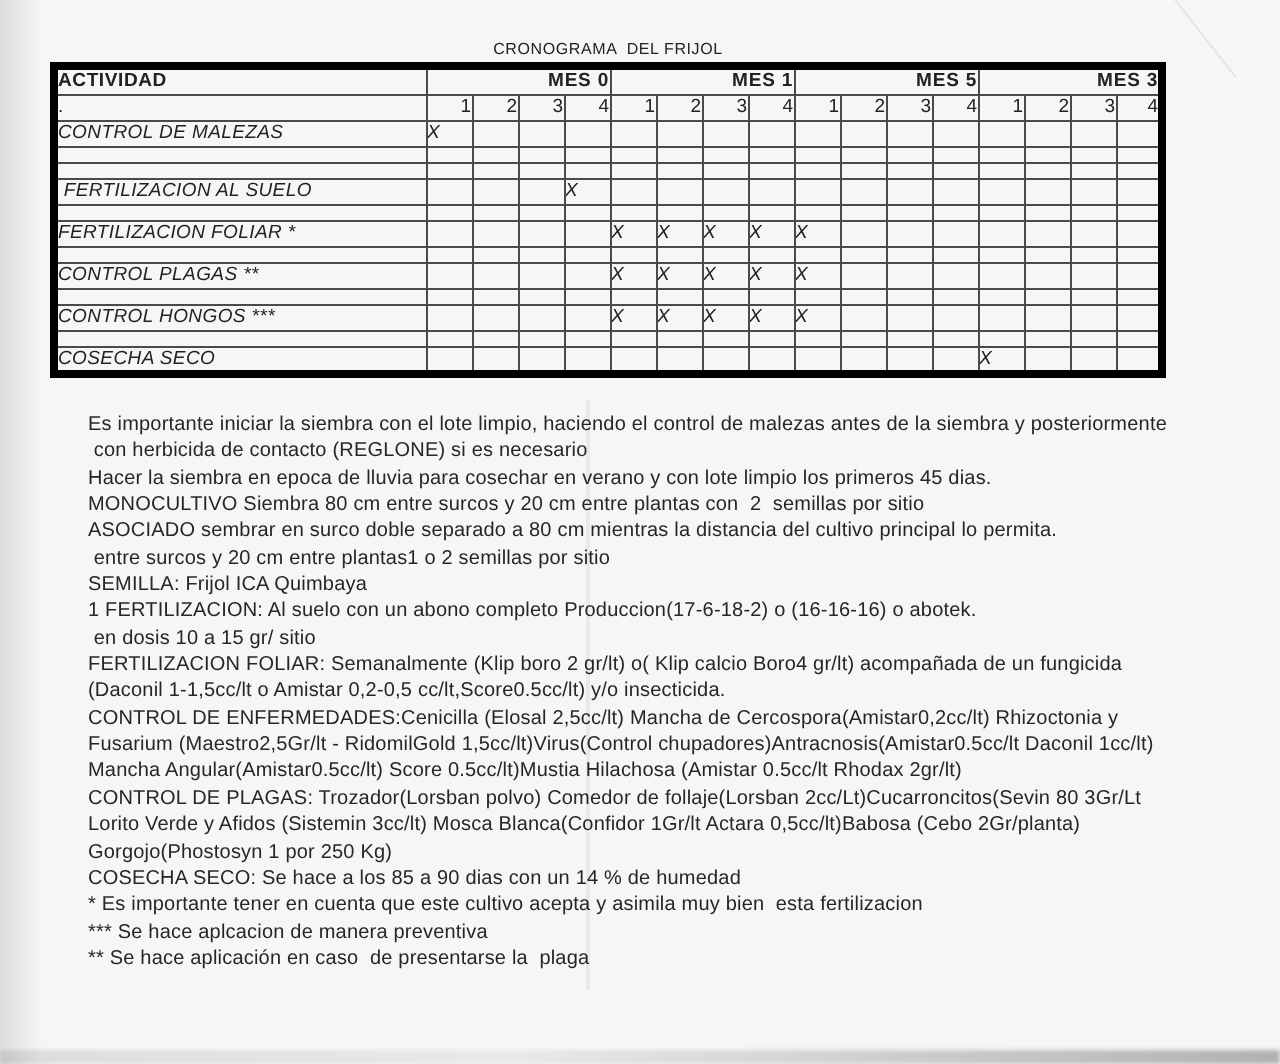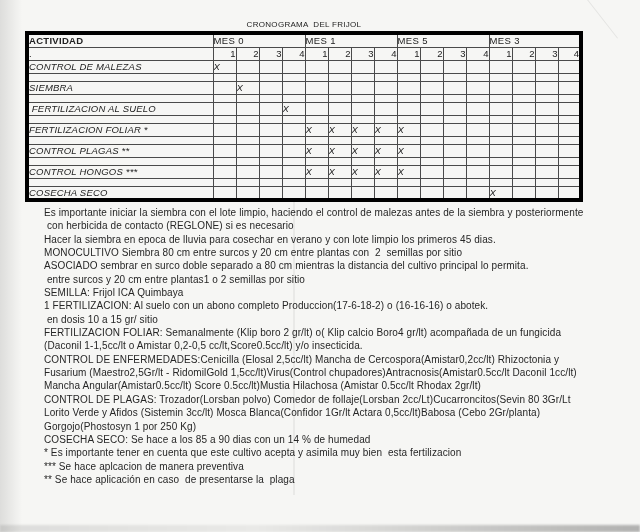--- a/index.html
+++ b/index.html
@@ -57,21 +57,21 @@
   tr.hrow1{height:14px;}
   tr.hrow2{height:13px;}
   tr.arow{height:13px;font-style:italic;}
   tr.srow{height:8px;}
   td.act-h{
     font-weight:bold;font-size:9px;letter-spacing:0.3px;
     padding-left:3px;
     border-bottom:2px solid #111;
   }
   td.mes-h{
-    font-weight:normal;font-size:9px;text-align:left;letter-spacing:0.4px;
+    font-weight:bold;font-size:9px;text-align:right;letter-spacing:0.4px;
   }
   td.act-sub{
     font-size:8px;color:#777;padding-left:14px;line-height:6px;
   }
   td.wk-num{
     font-size:8.5px;text-align:right;padding-right:3px;color:#222;
   }
   td.act{
     font-size:9.5px;letter-spacing:0.2px;padding-left:3px;
     white-space:pre;color:#1e1e1e;
@@ -160,39 +160,20 @@
         <td class="cell grp-end"></td>
         <td class="cell"></td>
         <td class="cell"></td>
         <td class="cell"></td>
         <td class="cell grp-end"></td>
       </tr>
       <tr class="srow">
         <td class="act act-col"></td>
         <td class="cell"></td>
         <td class="cell"></td>
-        <td class="cell"></td>
-        <td class="cell grp-end"></td>
-        <td class="cell"></td>
-        <td class="cell"></td>
-        <td class="cell"></td>
-        <td class="cell grp-end"></td>
-        <td class="cell"></td>
-        <td class="cell"></td>
-        <td class="cell"></td>
-        <td class="cell grp-end"></td>
-        <td class="cell"></td>
-        <td class="cell"></td>
-        <td class="cell"></td>
-        <td class="cell grp-end"></td>
-      </tr>
-      <tr class="arow">
-        <td class="act act-col">SIEMBRA</td>
-        <td class="cell"></td>
-        <td class="cell">X</td>
         <td class="cell"></td>
         <td class="cell grp-end"></td>
         <td class="cell"></td>
         <td class="cell"></td>
         <td class="cell"></td>
         <td class="cell grp-end"></td>
         <td class="cell"></td>
         <td class="cell"></td>
         <td class="cell"></td>
         <td class="cell grp-end"></td>

